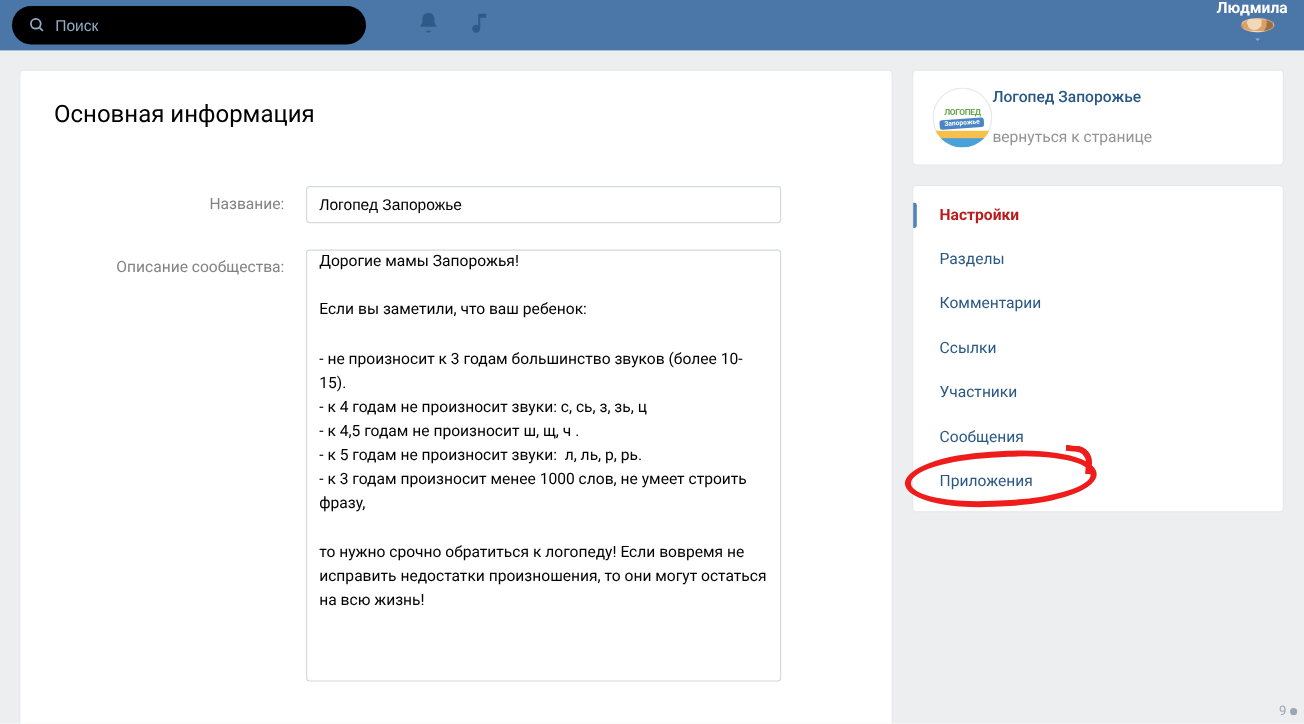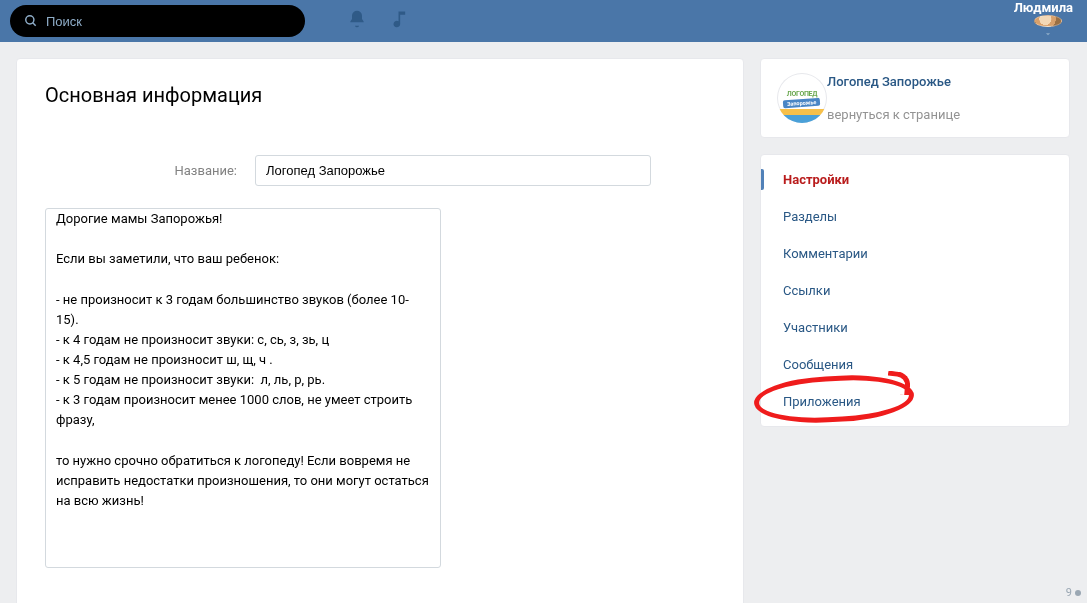--- a/index.html
+++ b/index.html
@@ -241,20 +241,21 @@
     <h1>Основная информация</h1>
 
     <div class="form-row">
       <div class="label">Название:</div>
       <div class="control">
         <input class="text-input" type="text" value="Логопед Запорожье" style="">
       </div>
     </div>
 
     <div class="form-row">
+      <div class="label">Описание сообщества:</div>
       <div class="control">
         <textarea class="textarea" style="">Дорогие мамы Запорожья!
 
 Если вы заметили, что ваш ребенок:
 
 - не произносит к 3 годам большинство звуков (более 10-15).
 - к 4 годам не произносит звуки: с, сь, з, зь, ц
 - к 4,5 годам не произносит ш, щ, ч .
 - к 5 годам не произносит звуки:  л, ль, р, рь.
 - к 3 годам произносит менее 1000 слов, не умеет строить фразу,

